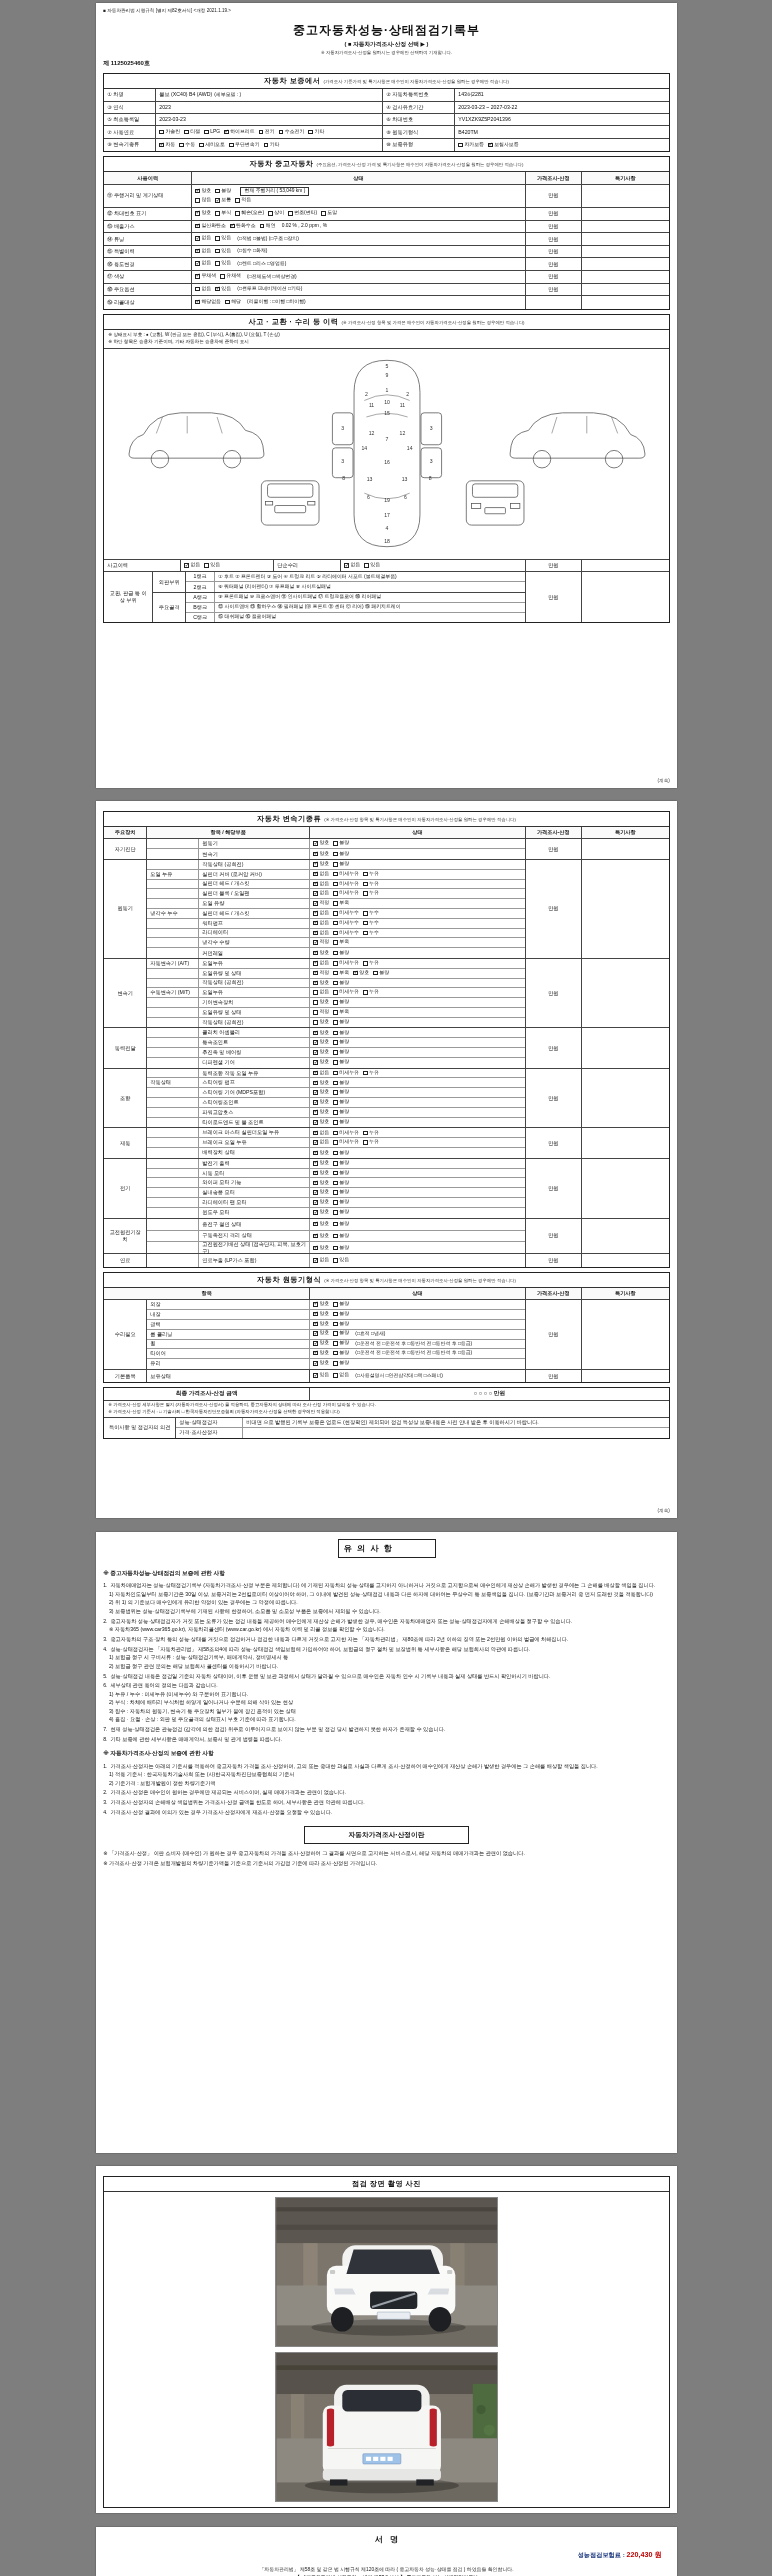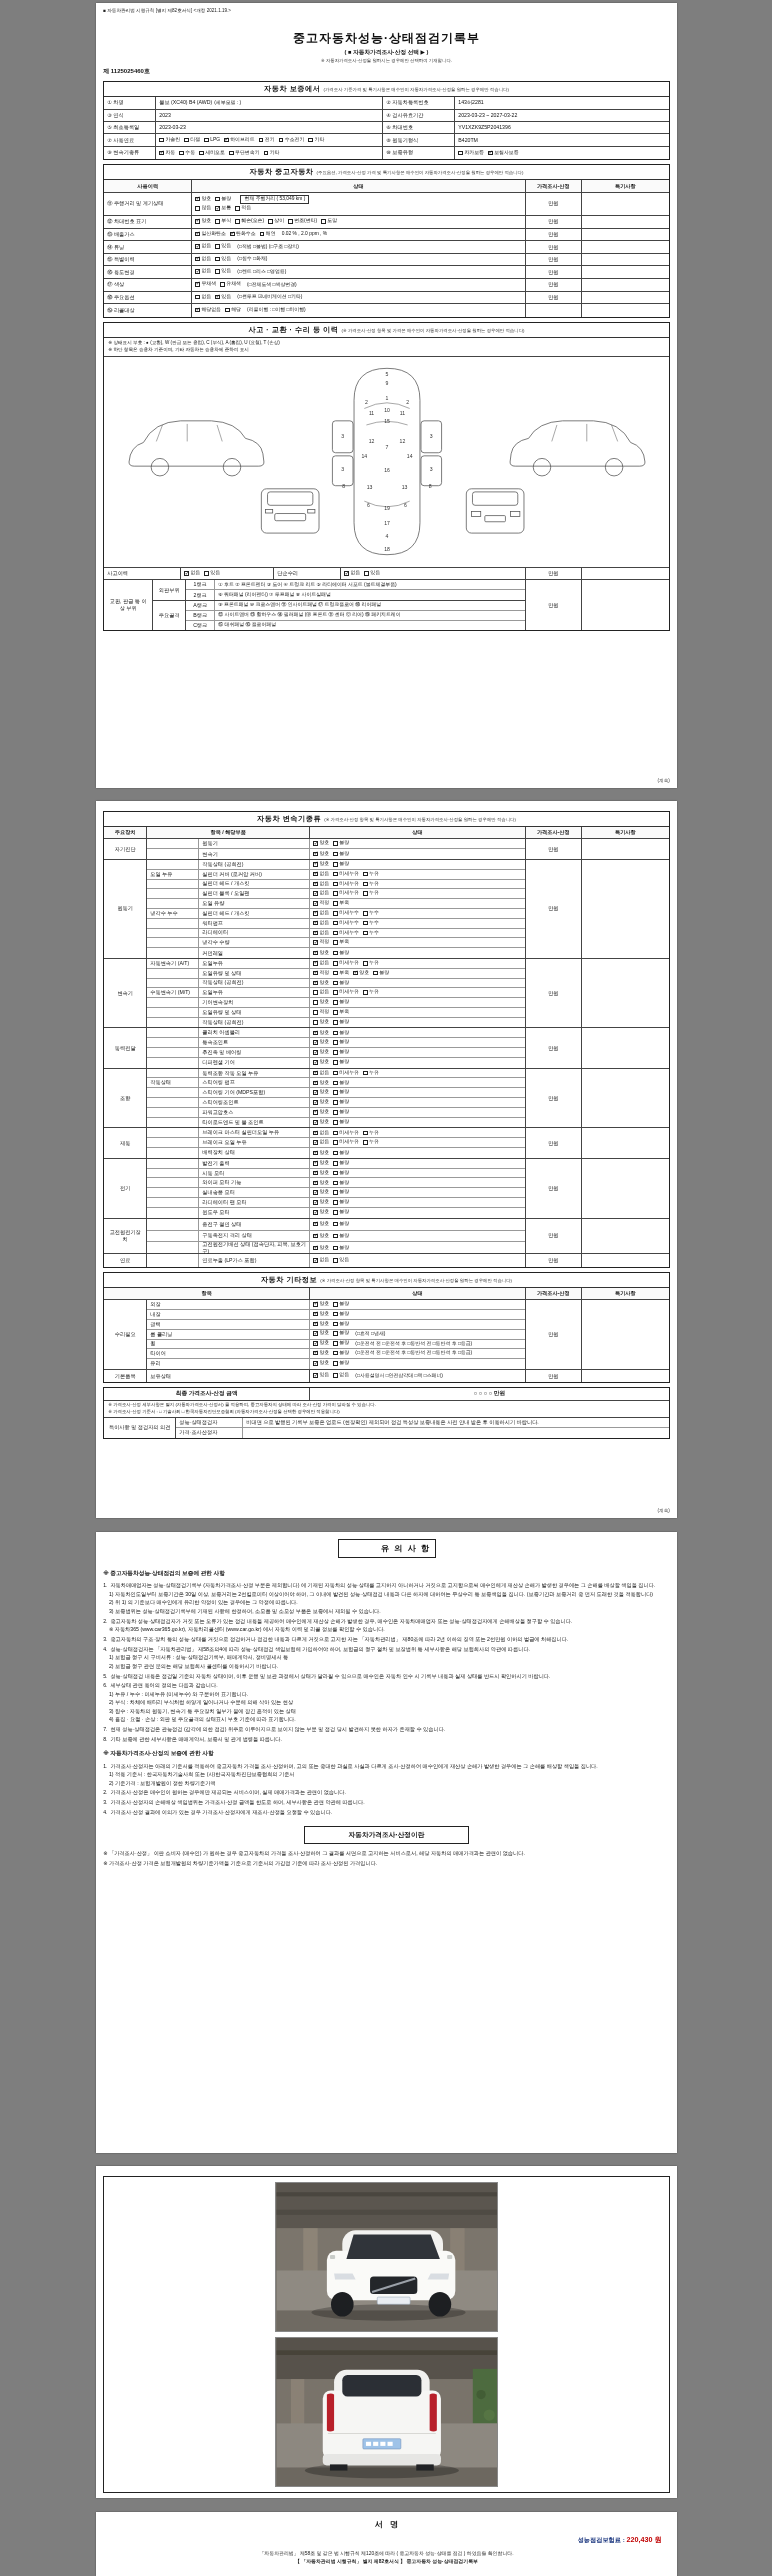--- a/index.html
+++ b/index.html
@@ -1,20 +1,20 @@
 <!DOCTYPE html>
 <html style="font-size:8.2px"><head>
 <meta charset="utf-8">
 <style>
 *{box-sizing:border-box;margin:0;padding:0}
 body{width:773px;height:2576px;background:#7e7e7e;padding-top:3.1px;font-family:"Liberation Sans","DejaVu Sans",sans-serif;color:#111;overflow:hidden}
 .sheet{width:581px;margin:0 auto 13.4px;background:#fff;padding:5.2px 7.2px;display:flex;flex-direction:column;box-shadow:0 0 1.5px rgba(0,0,0,.45)}
 .s1{min-height:785px}.s2{min-height:717px}.s3{min-height:621px}.s4{min-height:324px}.s5{min-height:73px}
 .topnote{font-size:4.6px;color:#222}
-.title{ text-align:center;font-size:12px;font-weight:bold;letter-spacing:1px;margin-top:17px}
+.title{ text-align:center;font-size:12px;font-weight:bold;letter-spacing:1px;margin-top:9px}
 .titlesub{text-align:center;font-size:5.7px;font-weight:bold;margin-top:1.5px}
 .titlenote{text-align:center;font-size:4.4px;color:#333;margin-top:1px}
 .docno{font-size:6px;font-weight:bold;margin:4.1px 0 1px}
 .sec{border:0.8px solid #222;margin-top:4.1px}
 .sec-h{text-align:center;border-bottom:0.5px solid #333;padding:2.1px 0;font-size:7.2px;font-weight:bold;letter-spacing:0.5px}
 .sec-h .note{font-weight:normal;font-size:4.4px;letter-spacing:0;color:#333;margin-left:3.1px}
 .frow{display:flex;border-bottom:0.5px solid #444;min-height:12.4px;align-items:stretch}
 .frow:last-child{border-bottom:none}
 .fc{padding:1.5px 3.1px;border-right:0.5px solid #444;display:flex;align-items:center;font-size:5.2px;line-height:1.35}
 .fc:last-child{border-right:none}
@@ -39,21 +39,21 @@
 .drow{display:flex;border-bottom:0.5px solid #999;flex:1;min-height:9.8px}
 .drow:last-child{border-bottom:none}
 .drow .fc{border-right:0.5px solid #999;padding:0.5px 3.1px}
 .drow .fc:last-child{border-right:none}
 .rank{width:29px;justify-content:center}
 .grp{width:33px;justify-content:center}
 .items{flex:1;font-size:4.9px}
 .fnotes{border-bottom:0.5px solid #444;padding:1.5px 4.1px;font-size:4.4px;line-height:1.5;color:#222}
 .final .fc{font-weight:bold;font-size:5.7px}
 .cont{margin-top:auto;text-align:right;font-size:4.6px;color:#333;padding-top:3.1px}
-.ntitle-box{width:98px;margin:2.1px auto 6.2px;border:0.8px solid #222;text-align:right;font-size:8.2px;font-weight:bold;letter-spacing:5.2px;padding:3.1px 0 3.1px 5.2px}
+.ntitle-box{width:98px;margin:2.1px auto 6.2px;border:0.8px solid #222;text-align:left;font-size:8.2px;font-weight:bold;letter-spacing:5.2px;padding:3.1px 0 3.1px 5.2px}
 .nhead{font-size:5.7px;font-weight:bold;margin:5.2px 0 2.1px}
 .np{white-space:pre-wrap;font-size:5.2px;line-height:1.62;margin:1.5px 0;text-align:justify}
 .nbox{width:165px;margin:8.2px auto 4.1px;border:0.8px solid #222;text-align:center;font-size:6.7px;font-weight:bold;padding:3.1px 0}
 .photo{width:223px;height:150px;margin:5.2px auto;border:0.5px solid #888;overflow:hidden;background:#6e6962}
 .sign-title{text-align:center;font-size:8.2px;font-weight:bold;letter-spacing:7.2px;margin-top:2.1px;padding-left:7.2px}
 .premium{text-align:right;margin:5.2px 8.2px 3.1px;font-size:6.2px}
 .plab{color:#16327c;font-weight:bold}
 .pval{color:#c00000;font-weight:bold;font-size:7.2px}
 .sline{text-align:center;font-size:4.9px;margin-top:2.1px;color:#222}
 .sline.b{font-weight:bold}
@@ -1211,21 +1211,21 @@
               </div>
           </div>
           </div>
         <div class="fc d-price ctr">만원</div>
         <div class="fc d-note"></div>
       </div>
       </div>
   </div>
 
   <div class="sec">
-    <div class="sec-h"><span>자동차 기타정보</span><span class="note">(※ 가격조사·산정 항목 및 특기사항은 매수인이 자동차가격조사·산정을 원하는 경우에만 적습니다)</span></div>
+    <div class="sec-h"><span>자동차 원동기형식</span><span class="note">(※ 가격조사·산정 항목 및 특기사항은 매수인이 자동차가격조사·산정을 원하는 경우에만 적습니다)</span></div>
     <div class="frow hdr">
       <div class="fc" style="width:206px">항목</div>
       <div class="fc" style="flex:1">상태</div>
       <div class="fc d-price">가격조사·산정</div>
       <div class="fc d-note">특기사항</div>
     </div>
     <div class="frow">
       <div class="fc d-dev">수리필요</div>
       <div class="d-rows">
           <div class="drow">
@@ -1397,20 +1397,21 @@
     </div>
   <div class="nbox">자동차가격조사·산정이란</div>
   <div>
       <p class="np">※ 「가격조사·산정」 이란 소비자 (매수인) 가 원하는 경우 중고자동차의 가격을 조사·산정하여 그 결과를 서면으로 고지하는 서비스로서, 해당 자동차의 매매가격과는 관련이 없습니다.</p>
       <p class="np">※ 가격조사·산정 가격은 보험개발원의 차량기준가액을 기준으로 기준서의 가감점 기준에 따라 조사·산정된 가격입니다.</p>
     </div>
 </div>
 
 <div class="sheet s4">
   <div class="sec">
+    <div class="sec-h">점검 장면 촬영 사진</div>
     <div class="photo">
       <svg width="222" height="149" viewBox="0 0 430 290">
         <rect width="430" height="290" fill="#6e6962"></rect>
         <rect width="430" height="88" fill="#5b564f"></rect>
         <rect y="18" width="430" height="8" fill="#4a463f"></rect>
         <rect y="52" width="430" height="10" fill="#4f4b44"></rect>
         <rect y="88" width="430" height="82" fill="#7b756c"></rect>
         <rect x="52" y="88" width="28" height="112" fill="#8d8477"></rect>
         <rect x="338" y="88" width="28" height="112" fill="#898074"></rect>
         <rect y="170" width="430" height="120" fill="#8f8a82"></rect>

